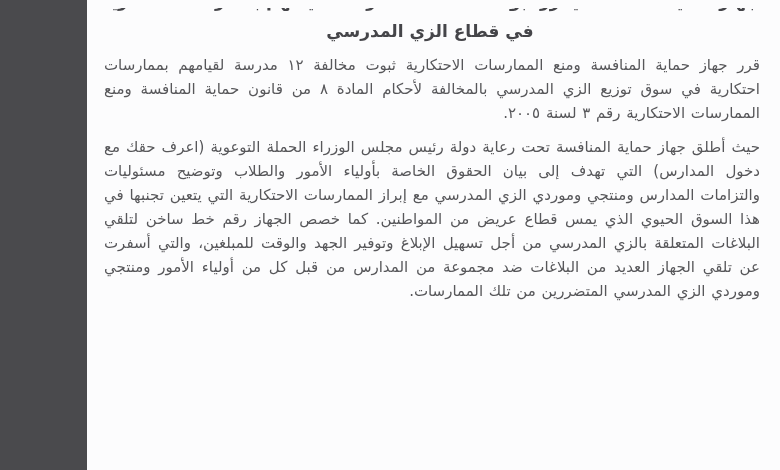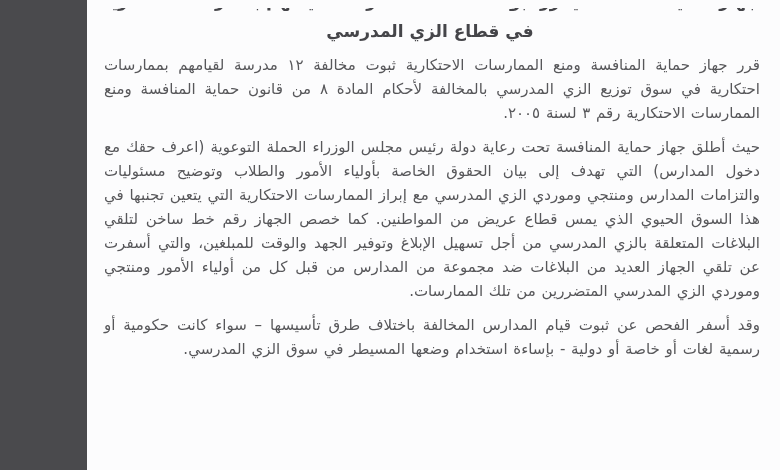--- a/index.html
+++ b/index.html
@@ -55,14 +55,13 @@
   <div class="title">
     <div>جهاز حماية المنافسة يقرر ثبوت مخالفة ١٢ مدرسة لقيامهم بممارسات احتكارية</div>
     <div>في قطاع الزي المدرسي</div>
   </div>
 
   <p class="para first">قرر جهاز حماية المنافسة ومنع الممارسات الاحتكارية ثبوت مخالفة ١٢ مدرسة لقيامهم بممارسات احتكارية في سوق توزيع الزي المدرسي بالمخالفة لأحكام المادة ٨ من قانون حماية المنافسة ومنع الممارسات الاحتكارية رقم ٣ لسنة ٢٠٠٥.</p>
 
   <p class="para">حيث أطلق جهاز حماية المنافسة تحت رعاية دولة رئيس مجلس الوزراء الحملة التوعوية (اعرف حقك مع دخول المدارس) التي تهدف إلى بيان الحقوق الخاصة بأولياء الأمور والطلاب وتوضيح مسئوليات والتزامات المدارس ومنتجي وموردي الزي المدرسي مع إبراز الممارسات الاحتكارية التي يتعين تجنبها في هذا السوق الحيوي الذي يمس قطاع عريض من المواطنين. كما خصص الجهاز رقم خط ساخن لتلقي البلاغات المتعلقة بالزي المدرسي من أجل تسهيل الإبلاغ وتوفير الجهد والوقت للمبلغين، والتي أسفرت عن تلقي الجهاز العديد من البلاغات ضد مجموعة من المدارس من قبل كل من أولياء الأمور ومنتجي وموردي الزي المدرسي المتضررين من تلك الممارسات.</p>
 
 
-  <p class="para">وقد أسفر الفحص عن ثبوت قيام المدارس المخالفة باختلاف طرق تأسيسها – سواء كانت حكومية أو رسمية لغات أو خاصة أو دولية - بإساءة استخدام وضعها المسيطر في سوق الزي المدرسي.</p>
 </div>
 
 </body></html>

